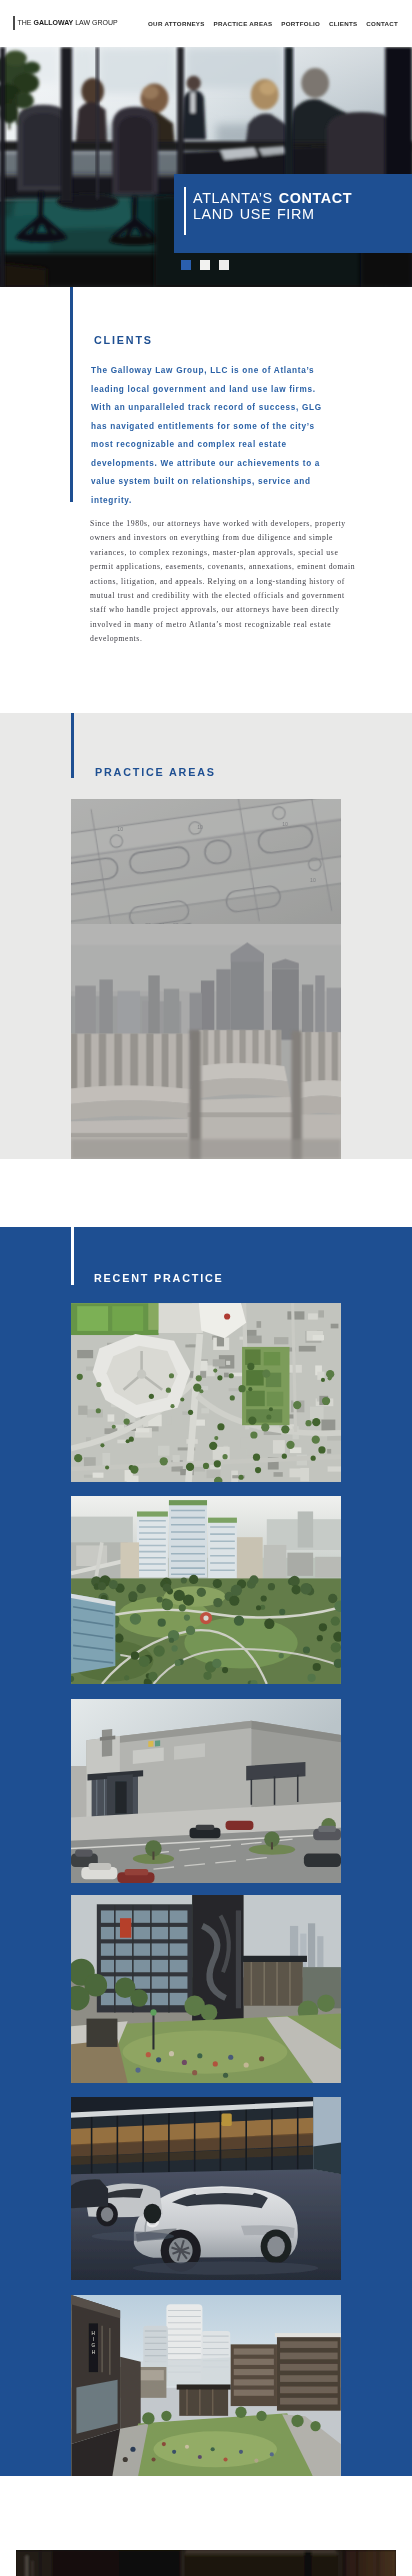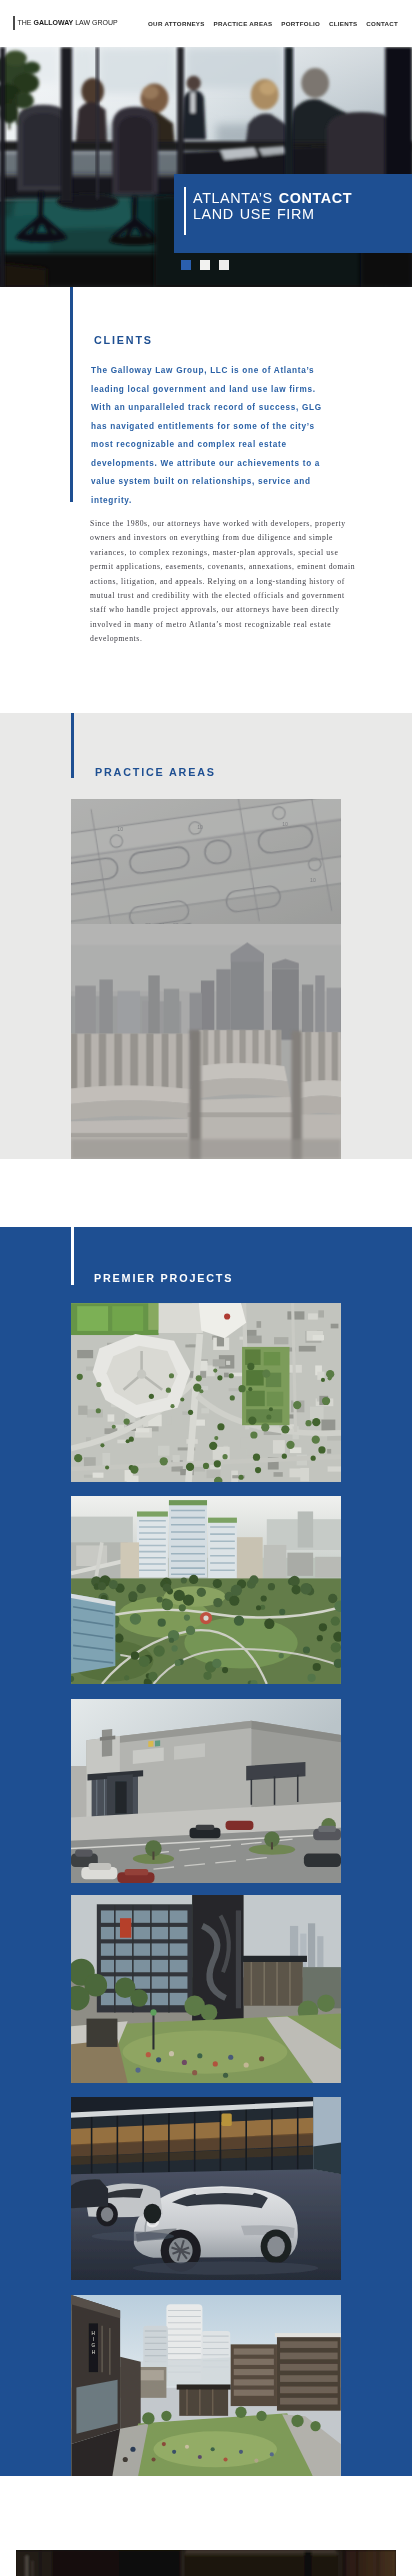--- a/index.html
+++ b/index.html
@@ -320,21 +320,21 @@
 <rect x="0" y="660" width="524" height="38" fill="#8f8a84" filter="url(#pb3)" opacity="0.6"></rect>
 
 <rect x="0" y="0" width="524" height="698" fill="#aaaaa8" opacity="0.3"></rect>
 </svg>
 </div>
 
 <div class="abs" style="left:0;top:1227px;width:412px;height:1249px;background:#1e4f92;"></div>
 
 <div class="abs" style="left:71px;top:1227px;width:2.6px;height:58px;background:#fff;"></div>
 
-<div class="abs hdg" style="left:94px;top:1272px;color:#fff;">PREMIER PROJECTS</div>
+<div class="abs hdg" style="left:94px;top:1272px;color:#fff;">RECENT PRACTICE</div>
 
 <div class="abs" style="left:71px;top:1303px;width:270px;height:179px;background:#b9bcb4;">
 <svg width="270" height="179" viewBox="0 0 524 347">
 <defs>
           <filter id="ab1" x="-20%" y="-20%" width="140%" height="140%">
             <feGaussianBlur stdDeviation="1"></feGaussianBlur>
           </filter>
         </defs>
 <rect x="0" y="0" width="524" height="347" fill="#c2c4be"></rect>
 <g filter="url(#ab1)" opacity="0.9">

